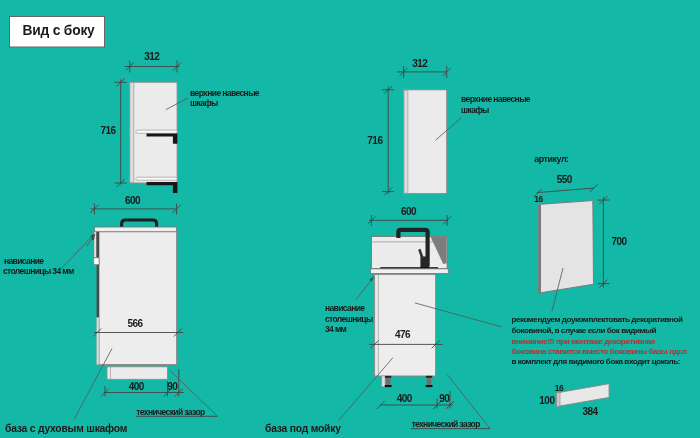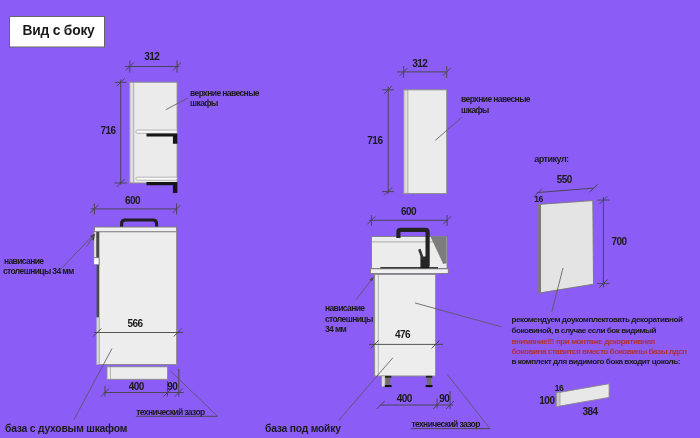--- a/index.html
+++ b/index.html
@@ -1,16 +1,16 @@
 <!DOCTYPE html>
 <html><head>
 <meta charset="utf-8">
 <style>
 html,body{margin:0;padding:0;background:#ffffff;}
-#page{position:relative;width:700px;height:438px;background:#8b5cf6;overflow:hidden;
+#page{position:relative;width:700px;height:438px;background:#14b8a6;overflow:hidden;
 font-family:"Liberation Sans", sans-serif;}
 svg{position:absolute;left:0;top:0;}
 text{font-family:"Liberation Sans", sans-serif;fill:#1a1a1a;}
 .dim{font-size:10px;font-weight:bold;letter-spacing:-0.5px;}
 .dims{font-size:8.5px;font-weight:bold;letter-spacing:-0.4px;}
 .lbl{font-size:8.5px;font-weight:bold;letter-spacing:-0.6px;}
 .rec{font-size:8.1px;font-weight:bold;letter-spacing:-0.45px;}
 .big{font-size:10.3px;font-weight:bold;letter-spacing:-0.2px;}
 .red{fill:#b03434;}
 </style>

